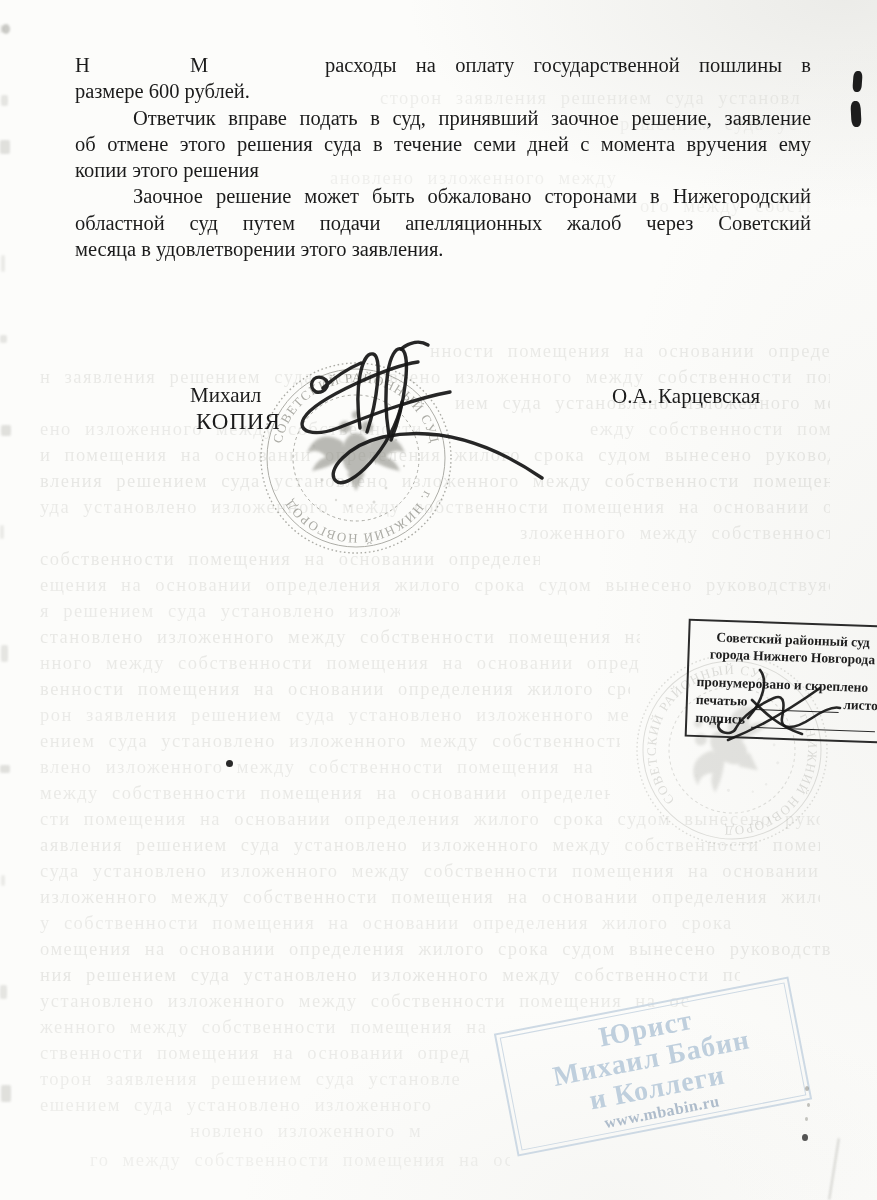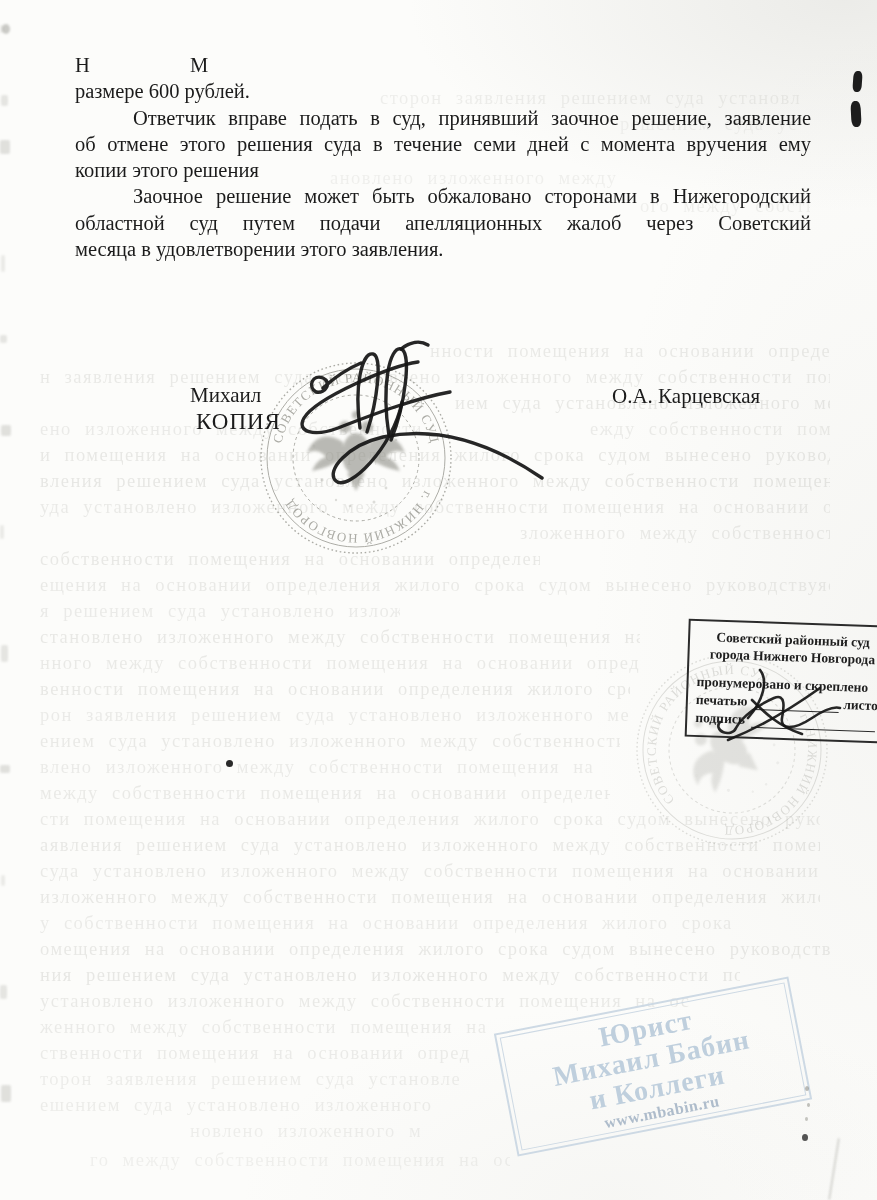--- a/index.html
+++ b/index.html
@@ -158,20 +158,21 @@
   </svg>
 
   <svg id="round-stamp-faint" class="stampsvg" width="200" height="200" viewBox="-100 -100 200 200">
     <use href="#stampArt" transform="rotate(-52)" opacity="0.38"></use>
   </svg>
 
   <div class="textblock">
     <div class="line">
       <span class="frag" style="left:0">Н</span>
       <span class="frag" style="left:115px">М</span>
+      <span class="rest">расходы на оплату государственной пошлины в</span>
     </div>
     <div class="line">размере 600 рублей.</div>
     <div class="line j indent">Ответчик вправе подать в суд, принявший заочное решение, заявление</div>
     <div class="line j">об отмене этого решения суда в течение семи дней с момента вручения ему</div>
     <div class="line">копии этого решения</div>
     <div class="line j indent">Заочное решение может быть обжаловано сторонами в Нижегородский</div>
     <div class="line j">областной суд путем подачи апелляционных жалоб через Советский</div>
     <div class="line">месяца в удовлетворении этого заявления.</div>
   </div>
 

